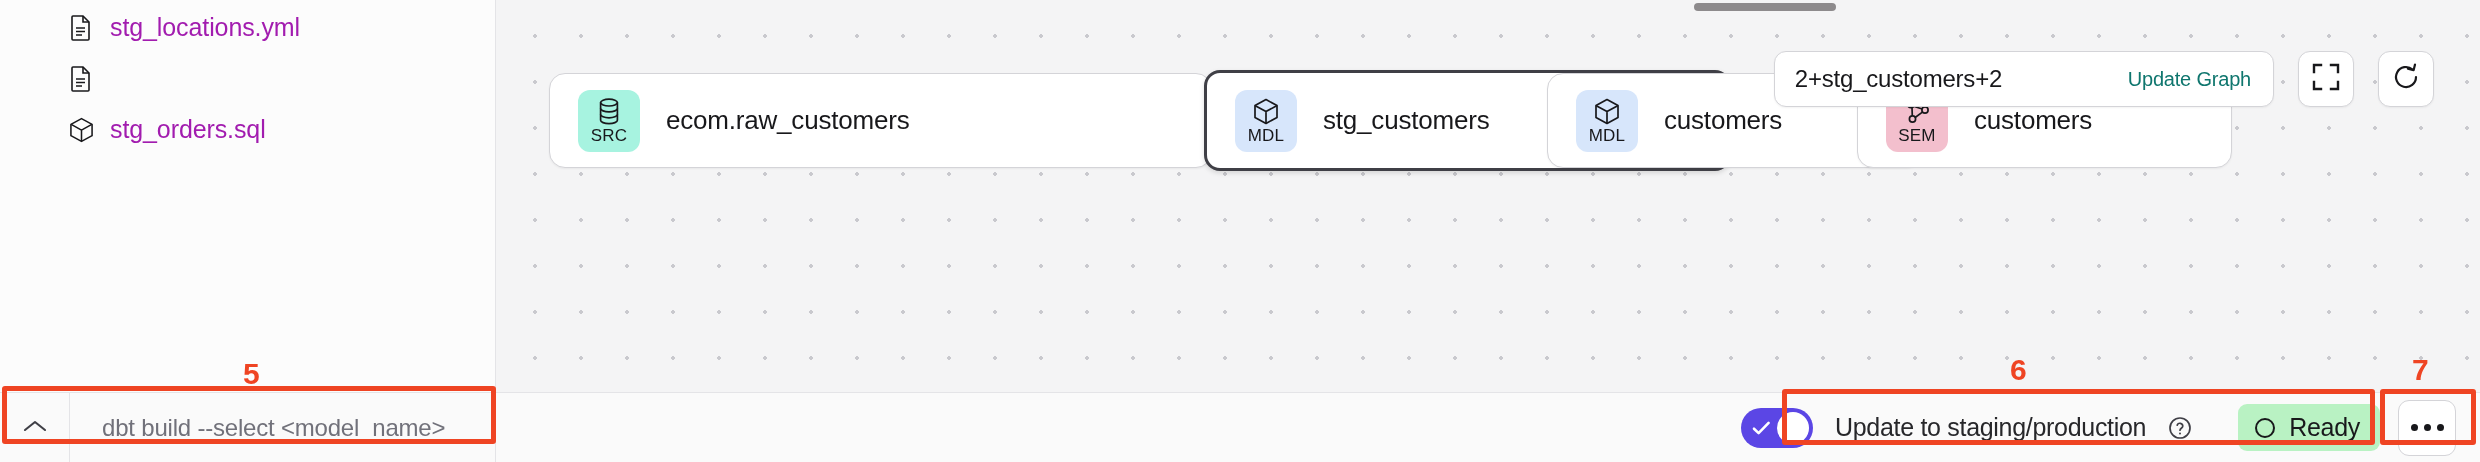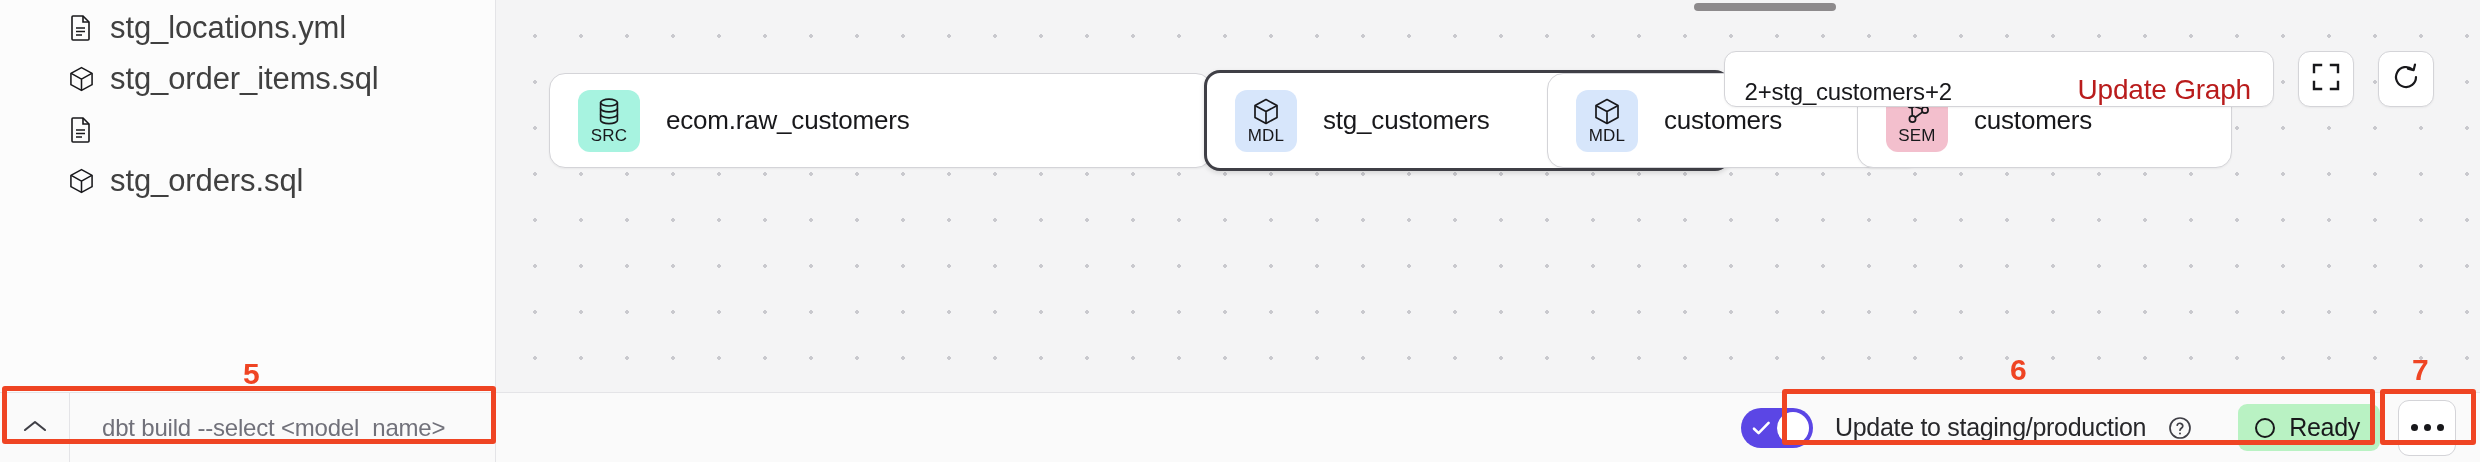--- a/index.html
+++ b/index.html
@@ -44,22 +44,22 @@
     gap: 16px;
     cursor: pointer;
   }
   .file-item .fi-icon {
     width: 26px; height: 28px;
     flex: 0 0 26px;
     display: flex; align-items: center; justify-content: center;
   }
   .file-item .fi-icon svg { display: block; }
   .file-item .fi-label {
-    font-size: 31px;
-    color: #404040;
+    font-size: 25px;
+    color: #a21caf;
     letter-spacing: -0.1px;
     white-space: nowrap;
   }
 
   
   .canvas-wrap {
     flex: 1 1 auto;
     position: relative;
     background: #f4f4f5;
     overflow: hidden;
@@ -147,21 +147,21 @@
   .graph-toolbar {
     position: absolute;
     top: 51px; right: 46px;
     display: flex;
     align-items: center;
     gap: 24px;
     z-index: 10;
   }
   .toolbar-group {
     display: flex;
-    align-items: flex-end;
+    align-items: center;
     background: #ffffff;
     border: 1px solid #d4d4d8;
     border-radius: 12px;
     height: 56px;
     overflow: hidden;
     box-shadow: 0 1px 2px rgba(0,0,0,.05);
   }
   .selector-input {
     width: 330px;
     border: none;
@@ -171,22 +171,22 @@
     font-size: 24px;
     color: #18181b;
     padding: 0 20px;
     letter-spacing: -0.2px;
   }
   .toolbar-divider { width: 1px; background: #e4e4e7; }
   .update-btn {
     border: none;
     background: transparent;
     font-family: "Liberation Sans", sans-serif;
-    font-size: 28px;
-    color: #b91c1c;
+    font-size: 20px;
+    color: #0f766e;
     padding: 0 22px;
     cursor: pointer;
     white-space: nowrap;
     letter-spacing: -0.2px;
   }
   .icon-btn {
     width: 56px; height: 56px;
     background: #ffffff;
     border: 1px solid #d4d4d8;
     border-radius: 12px;
@@ -352,29 +352,20 @@
           <span class="fi-icon">
             <svg width="22" height="26" viewBox="0 0 22 26" fill="none" stroke="#18181b" stroke-width="1.6">
               <path d="M3 1h10l6 6v17a1 1 0 0 1-1 1H3a1 1 0 0 1-1-1V2a1 1 0 0 1 1-1z"></path>
               <path d="M13 1v6h6"></path>
               <path d="M6 13h9M6 16.5h9M6 20h6"></path>
             </svg>
           </span>
           <span class="fi-label">stg_locations.yml</span>
         </div>
 
-        <div class="file-item">
-          <span class="fi-icon">
-            <svg width="25" height="26" viewBox="0 0 26 27" fill="none" stroke="#18181b" stroke-width="1.6" stroke-linejoin="round">
-              <path d="M13 1.6 24 7.6v11.8L13 25.4 2 19.4V7.6z"></path>
-              <path d="M2.3 7.7 13 13.6l10.7-5.9M13 13.6v11.6"></path>
-            </svg>
-          </span>
-          <span class="fi-label">stg_order_items.sql</span>
-        </div>
 
         <div class="file-item">
           <span class="fi-icon">
             <svg width="22" height="26" viewBox="0 0 22 26" fill="none" stroke="#18181b" stroke-width="1.6">
               <path d="M3 1h10l6 6v17a1 1 0 0 1-1 1H3a1 1 0 0 1-1-1V2a1 1 0 0 1 1-1z"></path>
               <path d="M13 1v6h6"></path>
               <path d="M6 13h9M6 16.5h9M6 20h6"></path>
             </svg>
           </span>
         </div>

